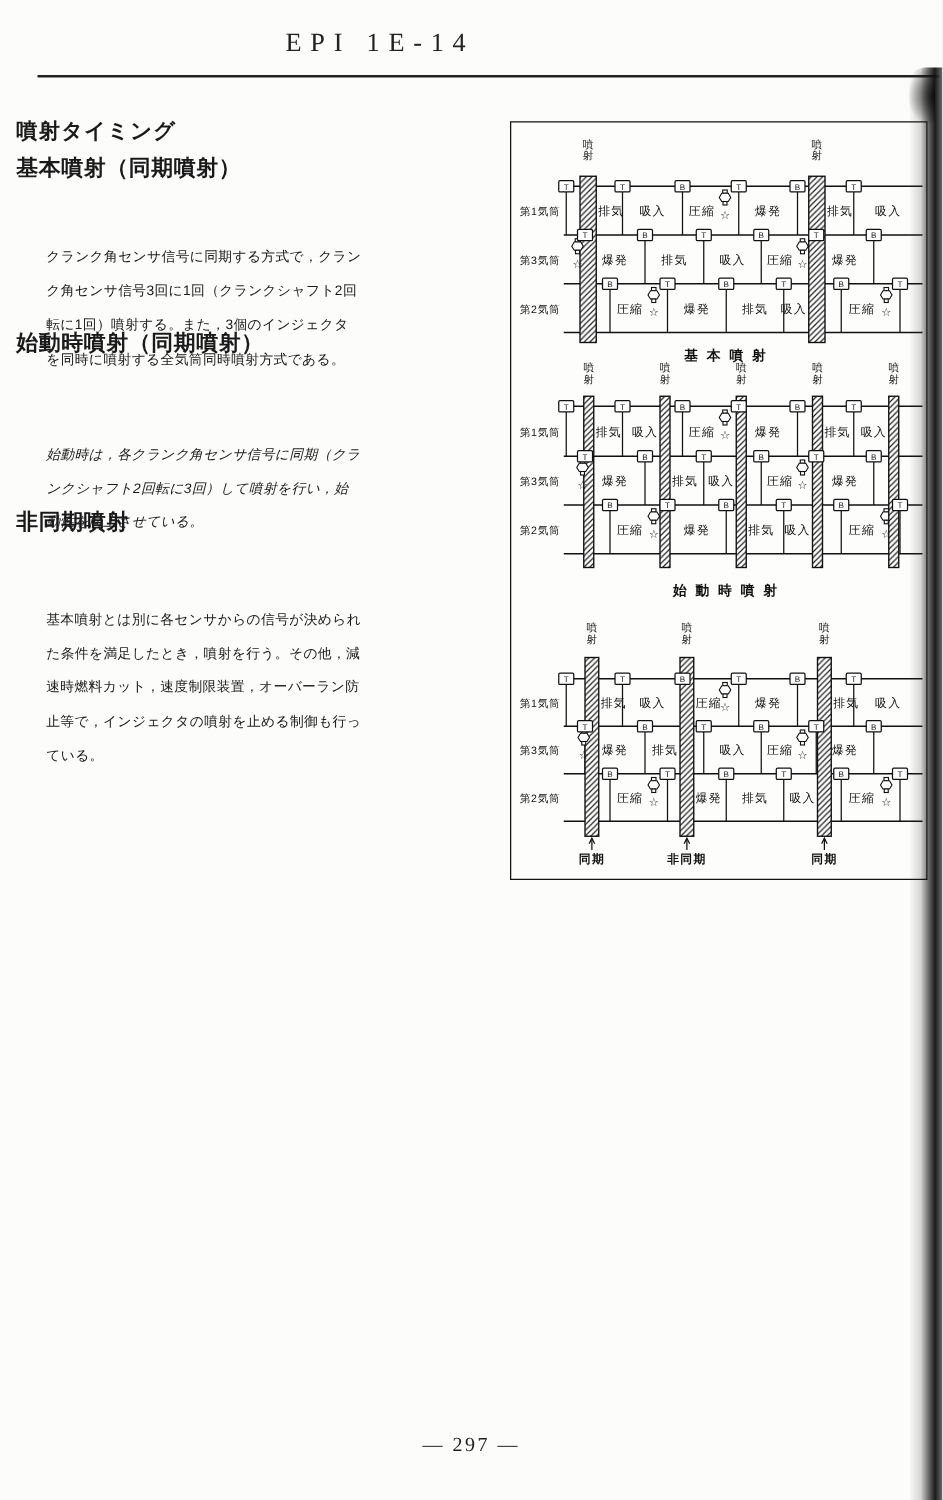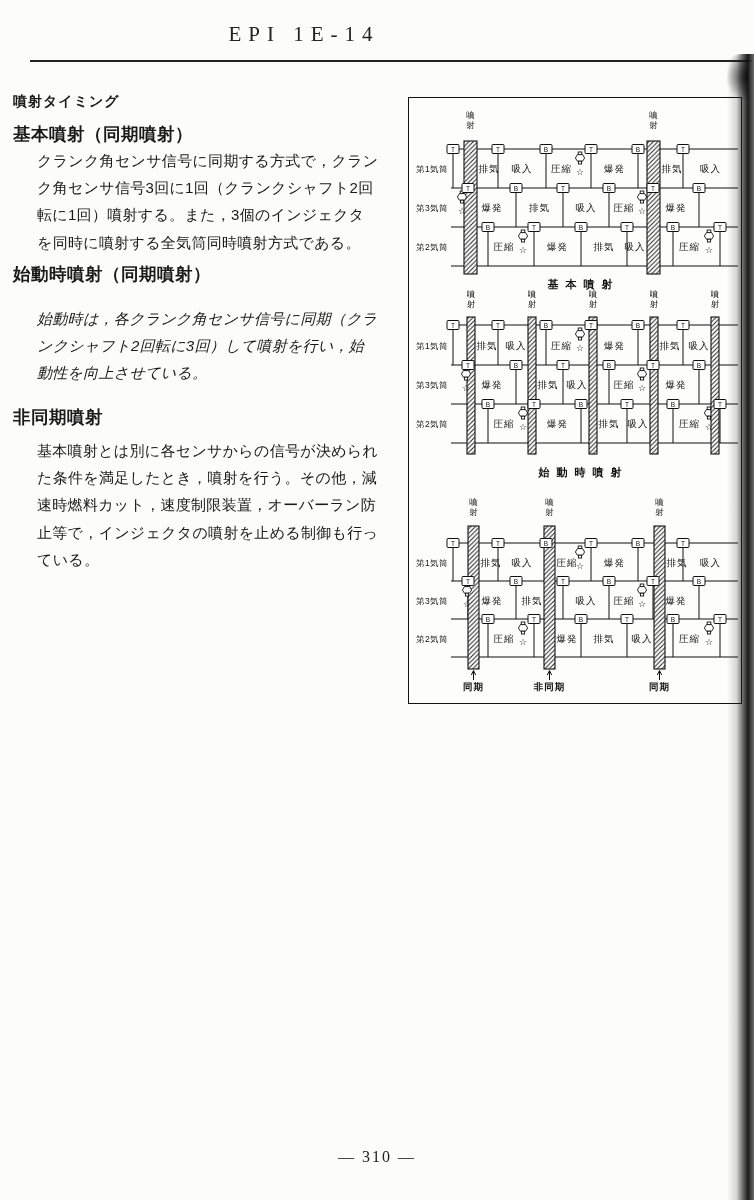--- a/index.html
+++ b/index.html
@@ -1,24 +1,24 @@
 <!DOCTYPE html>
 <html><head>
 <meta charset="utf-8">
 <style>
   html,body{margin:0;padding:0;background:#e8e8e8;}
   .page{position:relative;width:754px;height:1200px;background:#fcfcfb;overflow:hidden;
         font-family:"Liberation Sans",sans-serif;color:#1a1a1a;margin:0 auto;}
   .header-title{position:absolute;top:22px;left:0;width:608px;text-align:center;
         font-family:"Liberation Serif",serif;font-size:21px;letter-spacing:7px;white-space:pre;color:#222;}
   .header-rule{position:absolute;top:60px;left:30px;width:722px;height:2px;background:#222;}
-  .doc-title{position:absolute;top:93px;left:13px;font-size:14px;font-weight:bold;letter-spacing:1px;}
+  .doc-title{position:absolute;top:93px;left:13px;font-size:17px;font-weight:bold;letter-spacing:1px;}
   .sec-h{position:absolute;left:13px;font-size:17.5px;font-weight:bold;letter-spacing:0.5px;}
-  .sec-b{position:absolute;left:37px;width:380px;font-size:15px;line-height:27.2px;
-        white-space:pre-line;letter-spacing:0.3px;}
+  .sec-b{position:absolute;left:37px;width:380px;font-size:11px;line-height:27.2px;
+        white-space:pre-line;letter-spacing:0.3px;margin-top:46px;}
   #sec1-h{top:122px;} #sec1-b{top:147px;}
   #sec2-h{top:262px;} #sec2-b{top:305px;font-style:italic;}
   #sec3-h{top:405px;} #sec3-b{top:437px;}
   .figure-box{position:absolute;left:408px;top:97px;width:334px;height:607px;
         border:1.5px solid #111;background:#fdfdfc;box-sizing:border-box;}
   .figure-box svg{display:block;}
   .figure-caption{position:absolute;top:707px;left:408px;width:334px;text-align:center;
         font-size:16px;font-weight:bold;letter-spacing:1px;white-space:pre;}
   .page-number{position:absolute;top:1148px;left:0;width:754px;text-align:center;
         font-family:"Liberation Serif",serif;font-size:16px;letter-spacing:2px;color:#222;}
@@ -402,17 +402,17 @@
         <line x1="140.5" y1="573" x2="140.5" y2="582" stroke="#111" stroke-width="1"></line>
         <path d="M138.3,577 L140.5,572.5 L142.7,577" fill="none" stroke="#111" stroke-width="1"></path>
         <text x="140.5" y="592" font-size="9.5" text-anchor="middle" font-family="&quot;Liberation Sans&quot;,sans-serif" fill="#111" letter-spacing="1" font-weight="bold">非同期</text>
         <line x1="250.5" y1="573" x2="250.5" y2="582" stroke="#111" stroke-width="1"></line>
         <path d="M248.3,577 L250.5,572.5 L252.7,577" fill="none" stroke="#111" stroke-width="1"></path>
         <text x="250.5" y="592" font-size="9.5" text-anchor="middle" font-family="&quot;Liberation Sans&quot;,sans-serif" fill="#111" letter-spacing="1" font-weight="bold">同期</text>
       </svg>
   </div>
 
 
-  <div class="page-number">— 310 —</div>
+  <div class="page-number">— 297 —</div>
 
   <div class="edge-strip"></div>
   <div class="edge-strip-top"></div>
 </div>
 
 </body></html>

